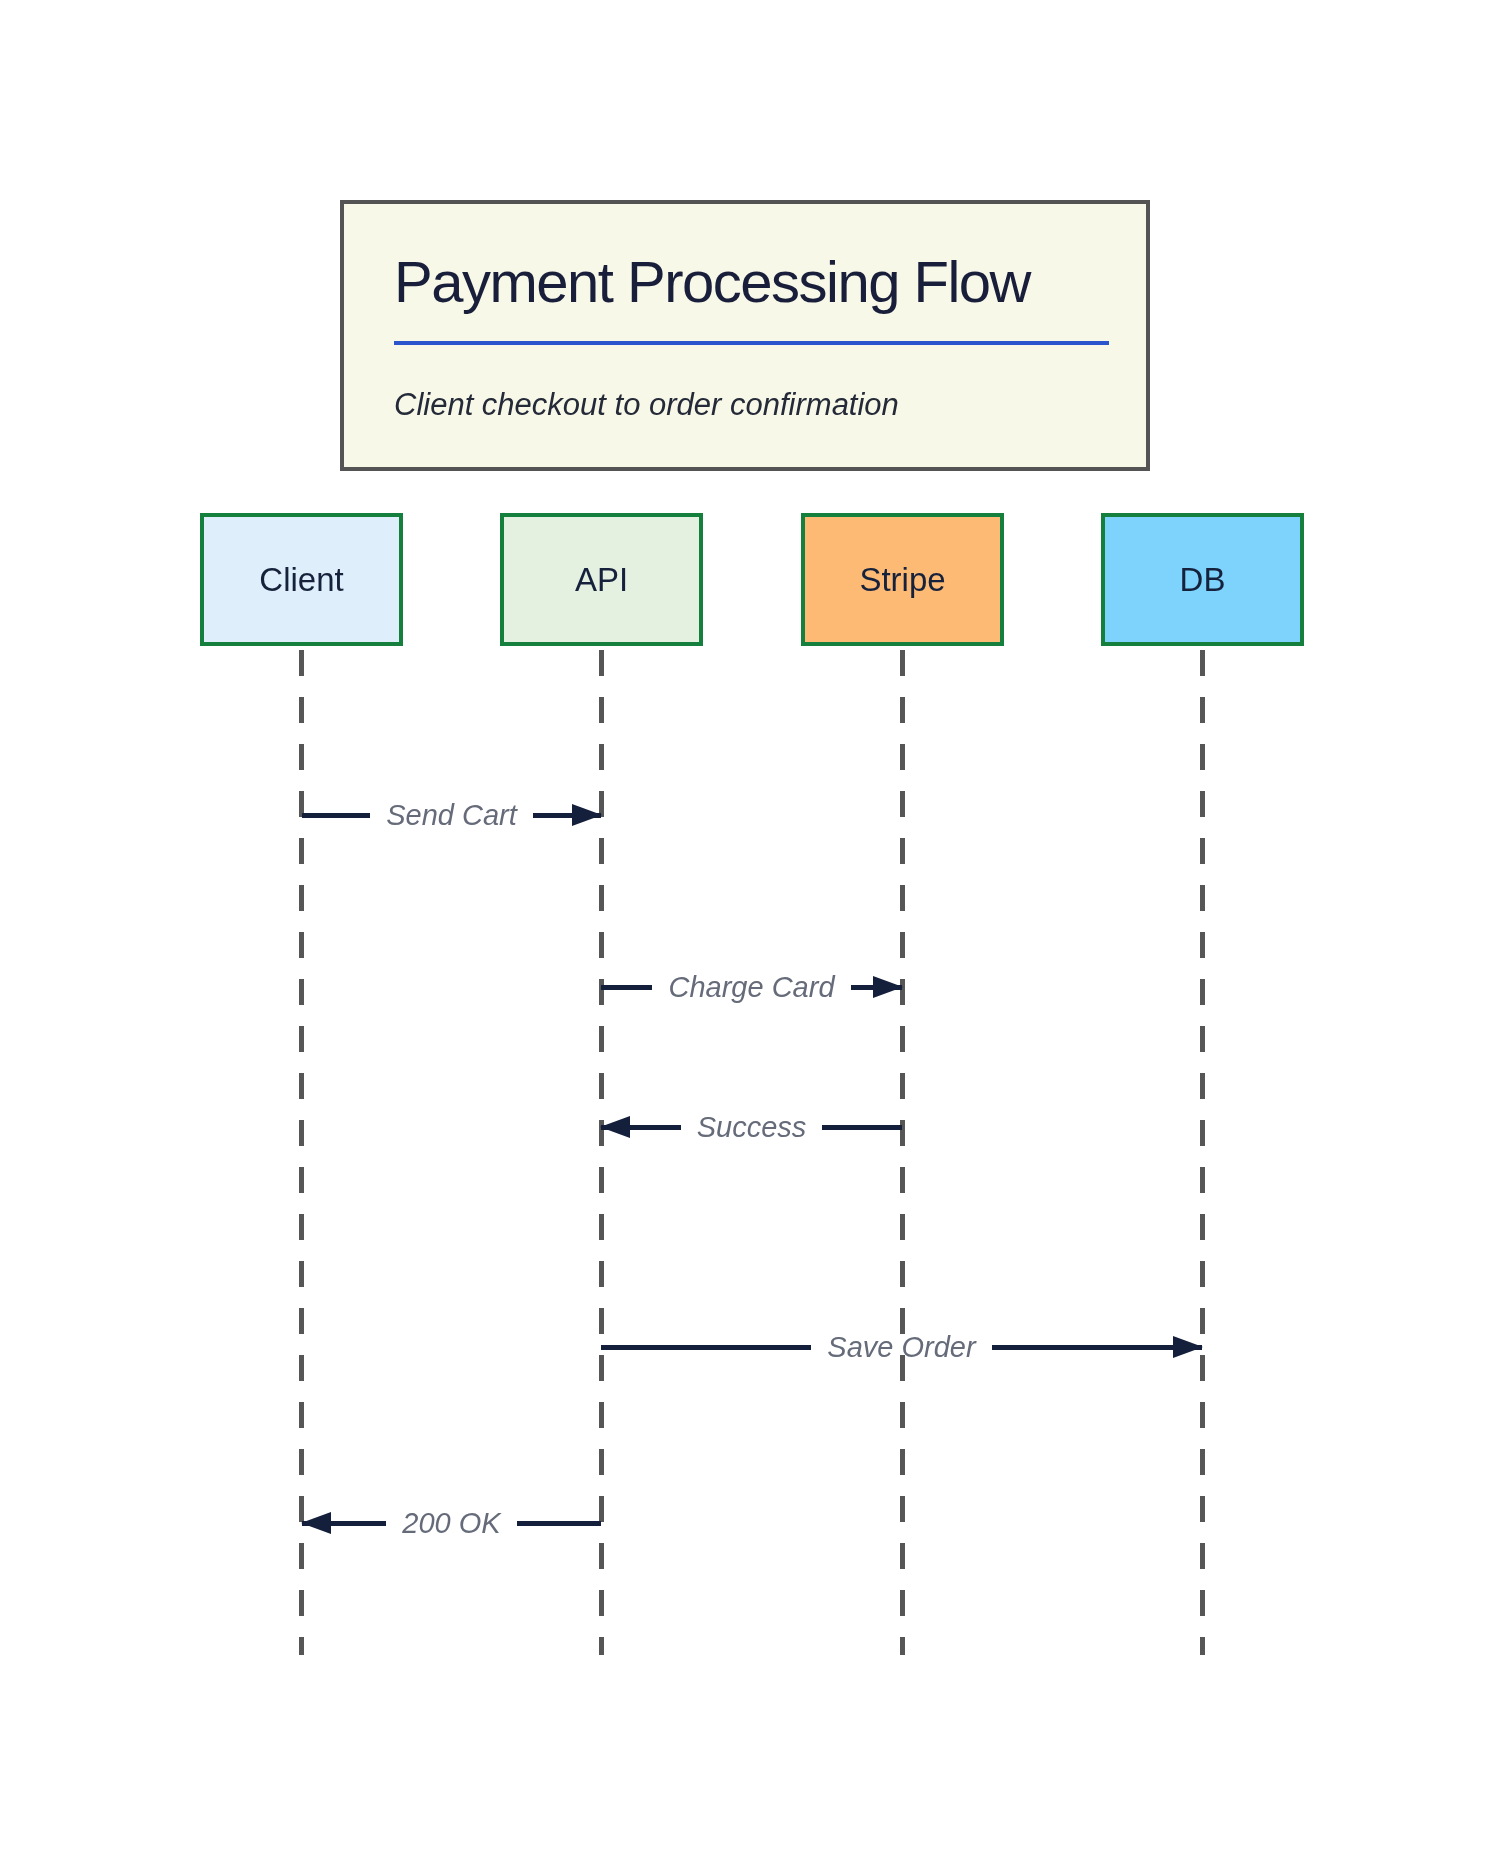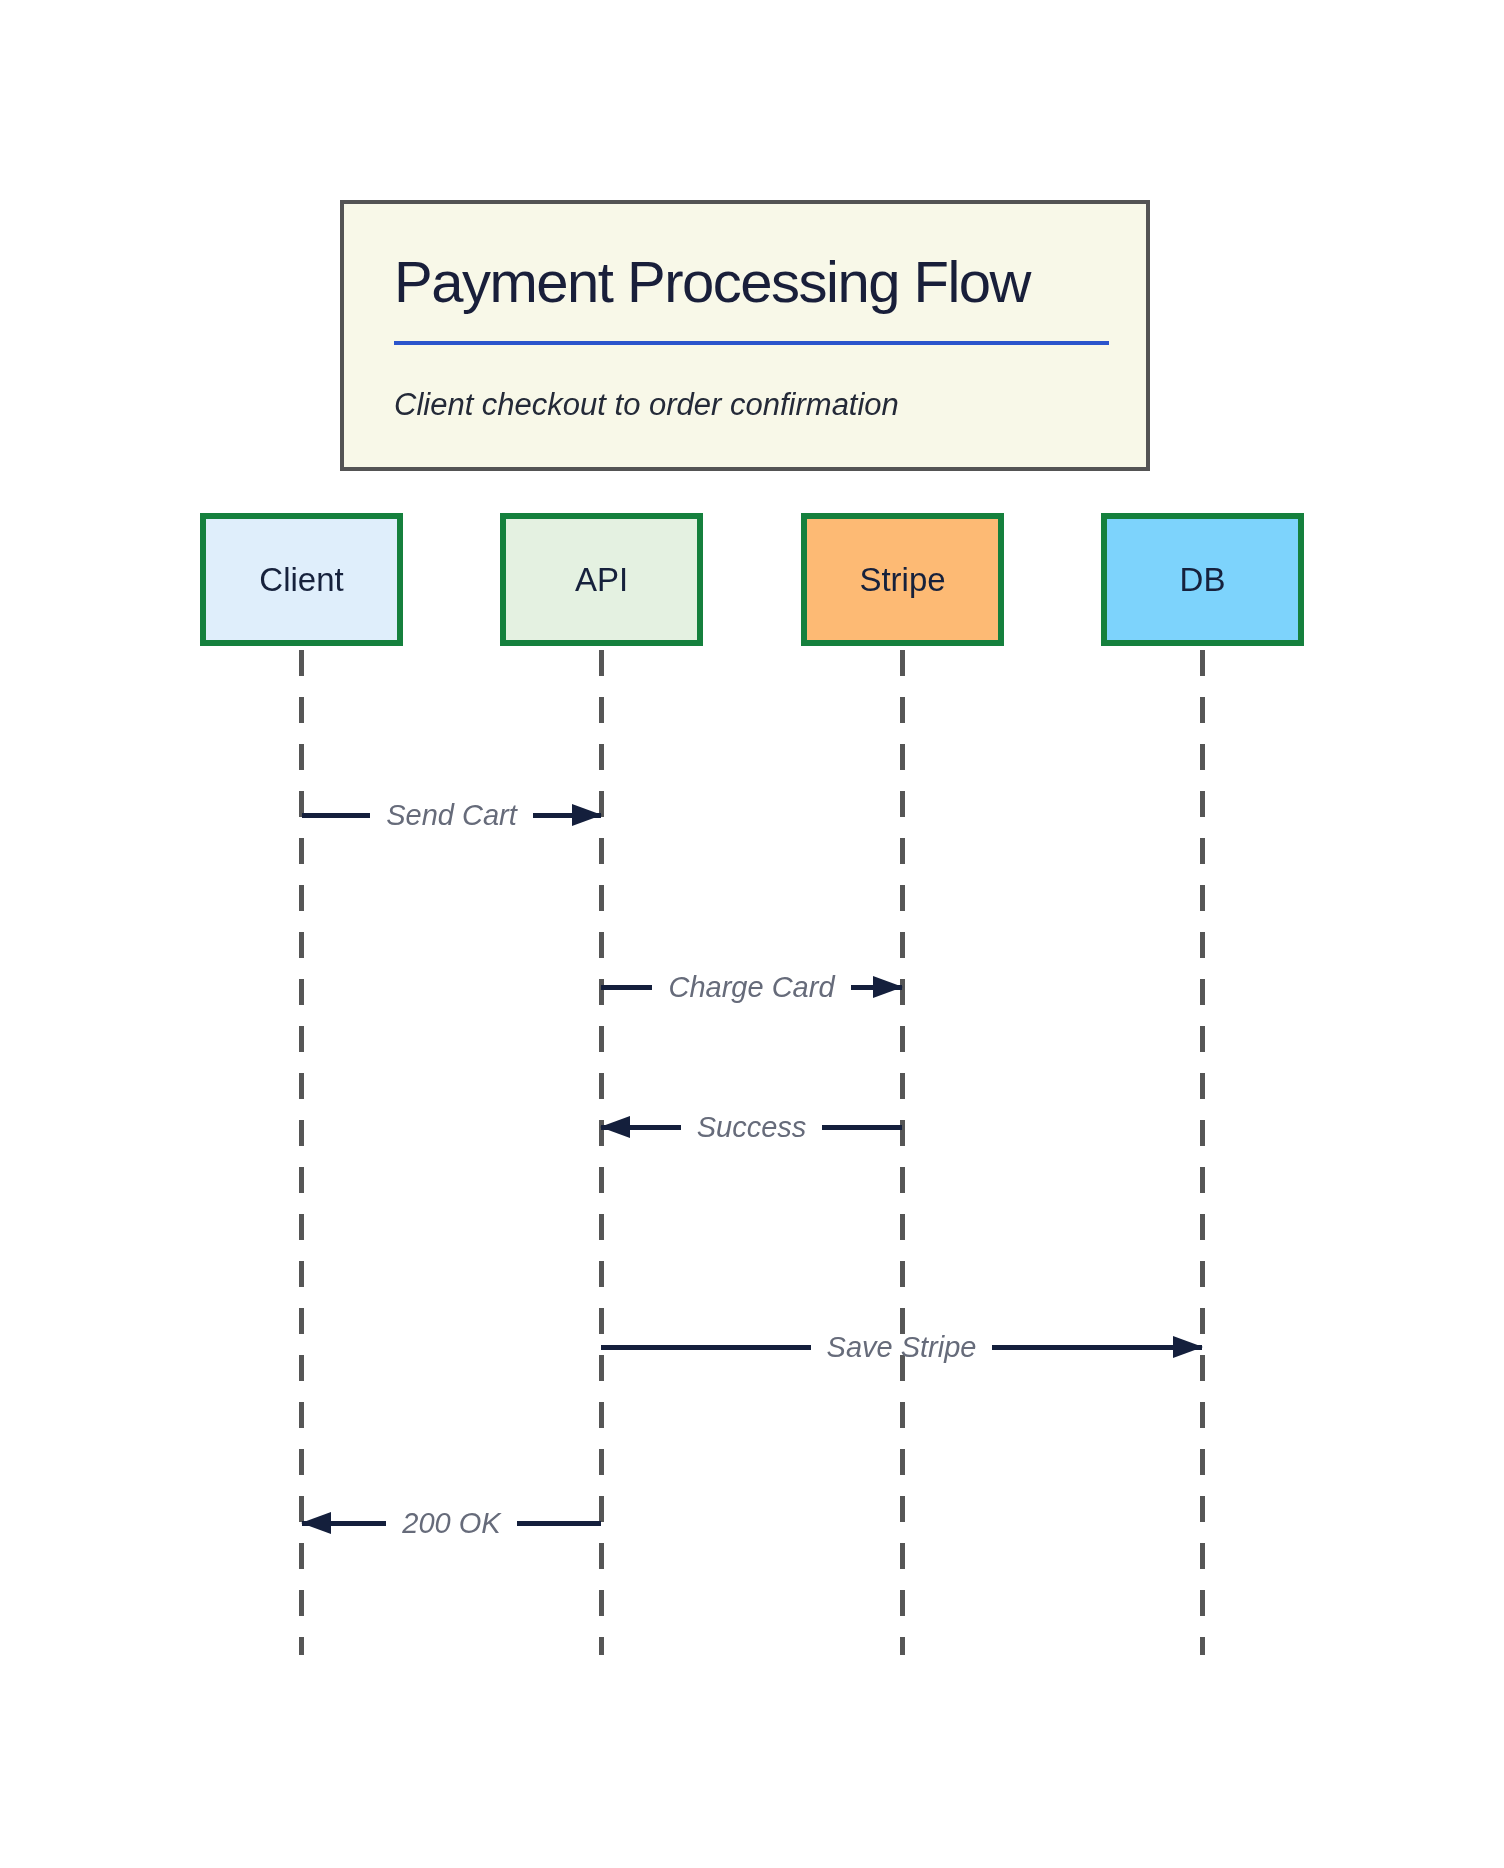--- a/index.html
+++ b/index.html
@@ -42,21 +42,21 @@
     font-style: italic;
     color: #242a38;
     white-space: nowrap;
   }
 
   
   .actor {
     position: absolute;
     top: 513px;
     width: 203px; height: 133px;
-    border: 6px solid #15803d;
+    border: 4px solid #15803d;
     box-sizing: border-box;
     display: flex;
     align-items: center;
     justify-content: center;
     font-size: 33px;
     color: #16213c;
   }
 
   
   .lifeline {
@@ -156,21 +156,21 @@
       <div class="msg-seg"></div>
       <div class="msg-label">Success</div>
       <div class="msg-seg"></div>
     </div>
     <div class="arrowhead left"></div>
   </div>
 
   <div class="message" style="left:601px; top:1332px; width:601px;">
     <div class="msg-inner">
       <div class="msg-seg"></div>
-      <div class="msg-label">Save Stripe</div>
+      <div class="msg-label">Save Order</div>
       <div class="msg-seg"></div>
     </div>
     <div class="arrowhead right"></div>
   </div>
 
   <div class="message" style="left:302px; top:1508px; width:299px;">
     <div class="msg-inner">
       <div class="msg-seg"></div>
       <div class="msg-label">200 OK</div>
       <div class="msg-seg"></div>

